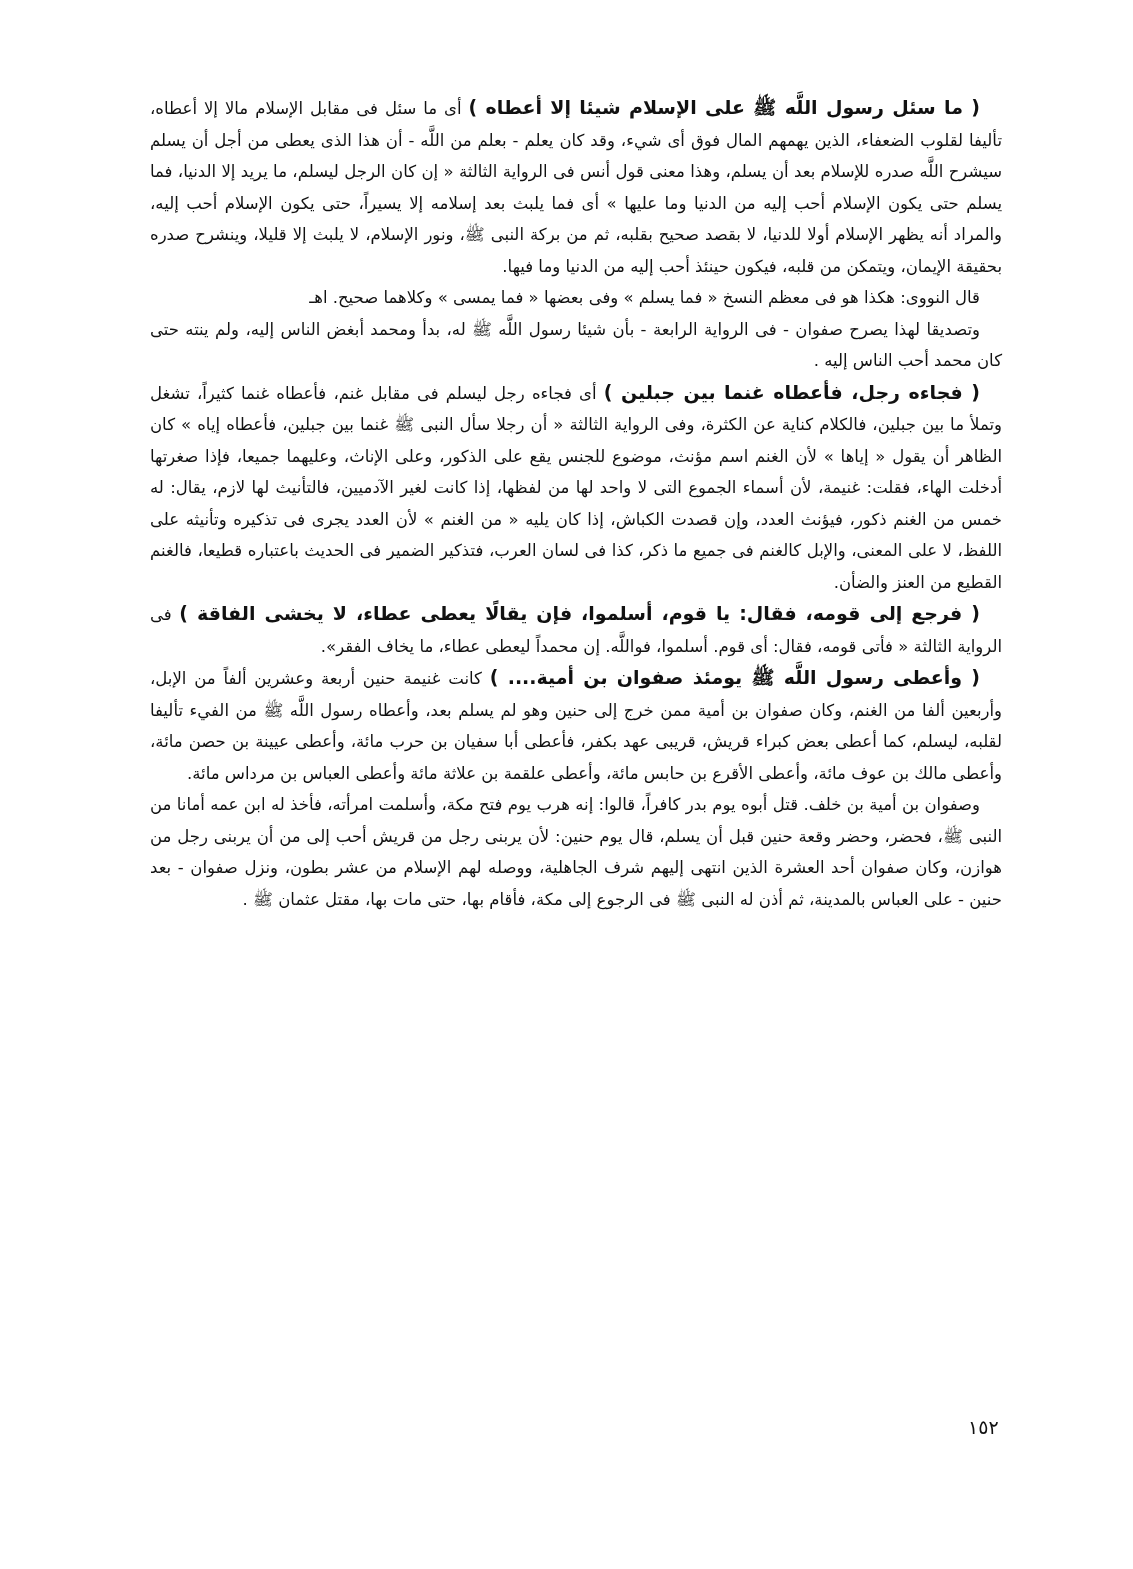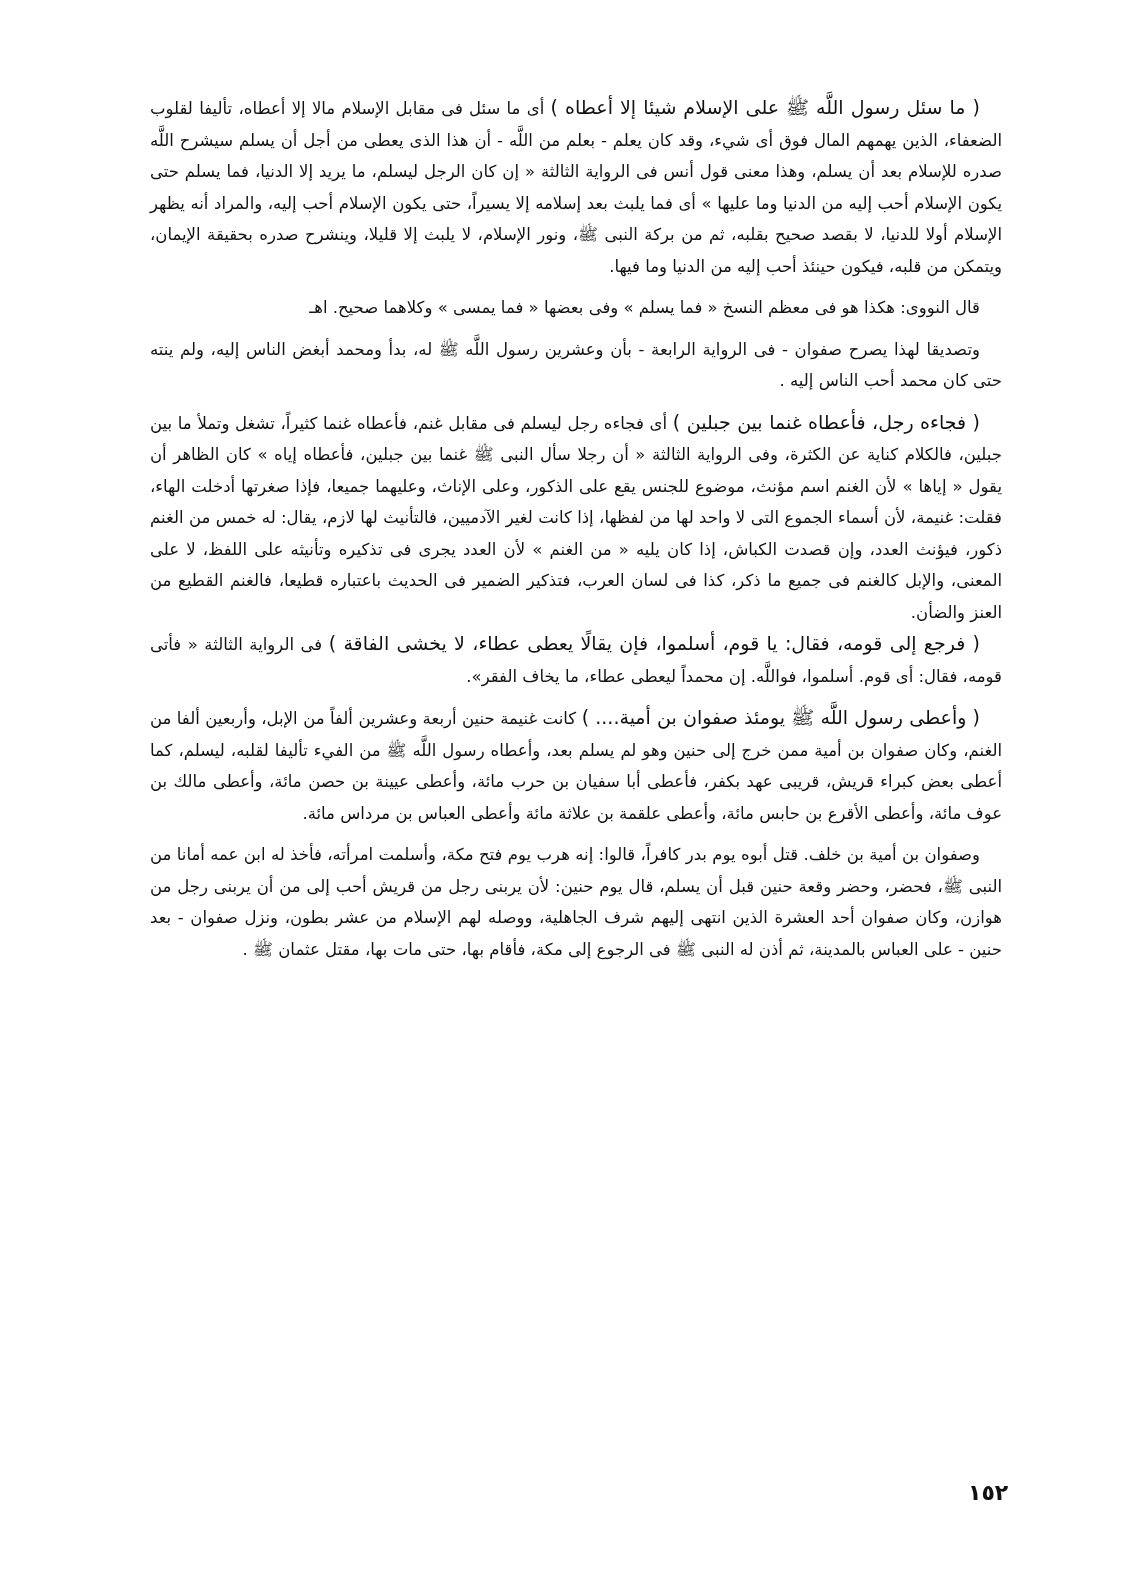--- a/index.html
+++ b/index.html
@@ -7,33 +7,33 @@
       width: 1133px; height: 1569px; position: relative; overflow: hidden;
       font-family: "DejaVu Sans", sans-serif; color: #111111;
     }
     .page {
       position: absolute; left: 150px; top: 92px; width: 852px;
       direction: rtl; text-align: justify; text-align-last: right;
       font-size: 16.5px; line-height: 31.5px;
     }
     .para { margin: 0 0 0 0; text-indent: 0; }
     .para.indent { text-indent: 22px; }
-    .para.gap { margin-top: 10px; }
-    .lemma { font-weight: normal; font-size: 19px; }
+    .para.gap { }
+    .lemma { font-weight: bold; font-size: 19px; }
     .page-number {
-      position: absolute; left: 968px; top: 1480px; direction: rtl;
-      font-size: 22px; font-weight: bold; letter-spacing: 3px;
+      position: absolute; left: 968px; top: 1416px; direction: rtl;
+      font-size: 19px; font-weight: normal; letter-spacing: 3px;
     }
   </style>
 </head>
 <body>
 
 <div class="page">
   <p class="para indent"><span class="lemma">( ما سئل رسول اللَّه ﷺ على الإسلام شيئا إلا أعطاه )</span><span> أى ما سئل فى مقابل الإسلام مالا إلا أعطاه، تأليفا لقلوب الضعفاء، الذين يهمهم المال فوق أى شيء، وقد كان يعلم - بعلم من اللَّه - أن هذا الذى يعطى من أجل أن يسلم سيشرح اللَّه صدره للإسلام بعد أن يسلم، وهذا معنى قول أنس فى الرواية الثالثة « إن كان الرجل ليسلم، ما يريد إلا الدنيا، فما يسلم حتى يكون الإسلام أحب إليه من الدنيا وما عليها » أى فما يلبث بعد إسلامه إلا يسيراً، حتى يكون الإسلام أحب إليه، والمراد أنه يظهر الإسلام أولا للدنيا، لا بقصد صحيح بقلبه، ثم من بركة النبى ﷺ، ونور الإسلام، لا يلبث إلا قليلا، وينشرح صدره بحقيقة الإيمان، ويتمكن من قلبه، فيكون حينئذ أحب إليه من الدنيا وما فيها.</span></p>
   <p class="para indent gap"><span>قال النووى: هكذا هو فى معظم النسخ « فما يسلم » وفى بعضها « فما يمسى » وكلاهما صحيح. اهـ</span></p>
-  <p class="para indent gap"><span>وتصديقا لهذا يصرح صفوان - فى الرواية الرابعة - بأن وعشرين رسول اللَّه ﷺ له، بدأ ومحمد أبغض الناس إليه، ولم ينته حتى كان محمد أحب الناس إليه .</span></p>
+  <p class="para indent gap"><span>وتصديقا لهذا يصرح صفوان - فى الرواية الرابعة - بأن شيئا رسول اللَّه ﷺ له، بدأ ومحمد أبغض الناس إليه، ولم ينته حتى كان محمد أحب الناس إليه .</span></p>
   <p class="para indent gap"><span class="lemma">( فجاءه رجل، فأعطاه غنما بين جبلين )</span><span> أى فجاءه رجل ليسلم فى مقابل غنم، فأعطاه غنما كثيراً، تشغل وتملأ ما بين جبلين، فالكلام كناية عن الكثرة، وفى الرواية الثالثة « أن رجلا سأل النبى ﷺ غنما بين جبلين، فأعطاه إياه » كان الظاهر أن يقول « إياها » لأن الغنم اسم مؤنث، موضوع للجنس يقع على الذكور، وعلى الإناث، وعليهما جميعا، فإذا صغرتها أدخلت الهاء، فقلت: غنيمة، لأن أسماء الجموع التى لا واحد لها من لفظها، إذا كانت لغير الآدميين، فالتأنيث لها لازم، يقال: له خمس من الغنم ذكور، فيؤنث العدد، وإن قصدت الكباش، إذا كان يليه « من الغنم » لأن العدد يجرى فى تذكيره وتأنيثه على اللفظ، لا على المعنى، والإبل كالغنم فى جميع ما ذكر، كذا فى لسان العرب، فتذكير الضمير فى الحديث باعتباره قطيعا، فالغنم القطيع من العنز والضأن.</span></p>
   <p class="para indent"><span class="lemma">( فرجع إلى قومه، فقال: يا قوم، أسلموا، فإن يقالًا يعطى عطاء، لا يخشى الفاقة )</span><span> فى الرواية الثالثة « فأتى قومه، فقال: أى قوم. أسلموا، فواللَّه. إن محمداً ليعطى عطاء، ما يخاف الفقر».</span></p>
   <p class="para indent gap"><span class="lemma">( وأعطى رسول اللَّه ﷺ يومئذ صفوان بن أمية.... )</span><span> كانت غنيمة حنين أربعة وعشرين ألفاً من الإبل، وأربعين ألفا من الغنم، وكان صفوان بن أمية ممن خرج إلى حنين وهو لم يسلم بعد، وأعطاه رسول اللَّه ﷺ من الفيء تأليفا لقلبه، ليسلم، كما أعطى بعض كبراء قريش، قريبى عهد بكفر، فأعطى أبا سفيان بن حرب مائة، وأعطى عيينة بن حصن مائة، وأعطى مالك بن عوف مائة، وأعطى الأقرع بن حابس مائة، وأعطى علقمة بن علاثة مائة وأعطى العباس بن مرداس مائة.</span></p>
   <p class="para indent gap"><span>وصفوان بن أمية بن خلف. قتل أبوه يوم بدر كافراً، قالوا: إنه هرب يوم فتح مكة، وأسلمت امرأته، فأخذ له ابن عمه أمانا من النبى ﷺ، فحضر، وحضر وقعة حنين قبل أن يسلم، قال يوم حنين: لأن يربنى رجل من قريش أحب إلى من أن يربنى رجل من هوازن، وكان صفوان أحد العشرة الذين انتهى إليهم شرف الجاهلية، ووصله لهم الإسلام من عشر بطون، ونزل صفوان - بعد حنين - على العباس بالمدينة، ثم أذن له النبى ﷺ فى الرجوع إلى مكة، فأقام بها، حتى مات بها، مقتل عثمان ﷺ .</span></p>
 </div>
 
 <div class="page-number">١٥٢</div>
 
 </body></html>

